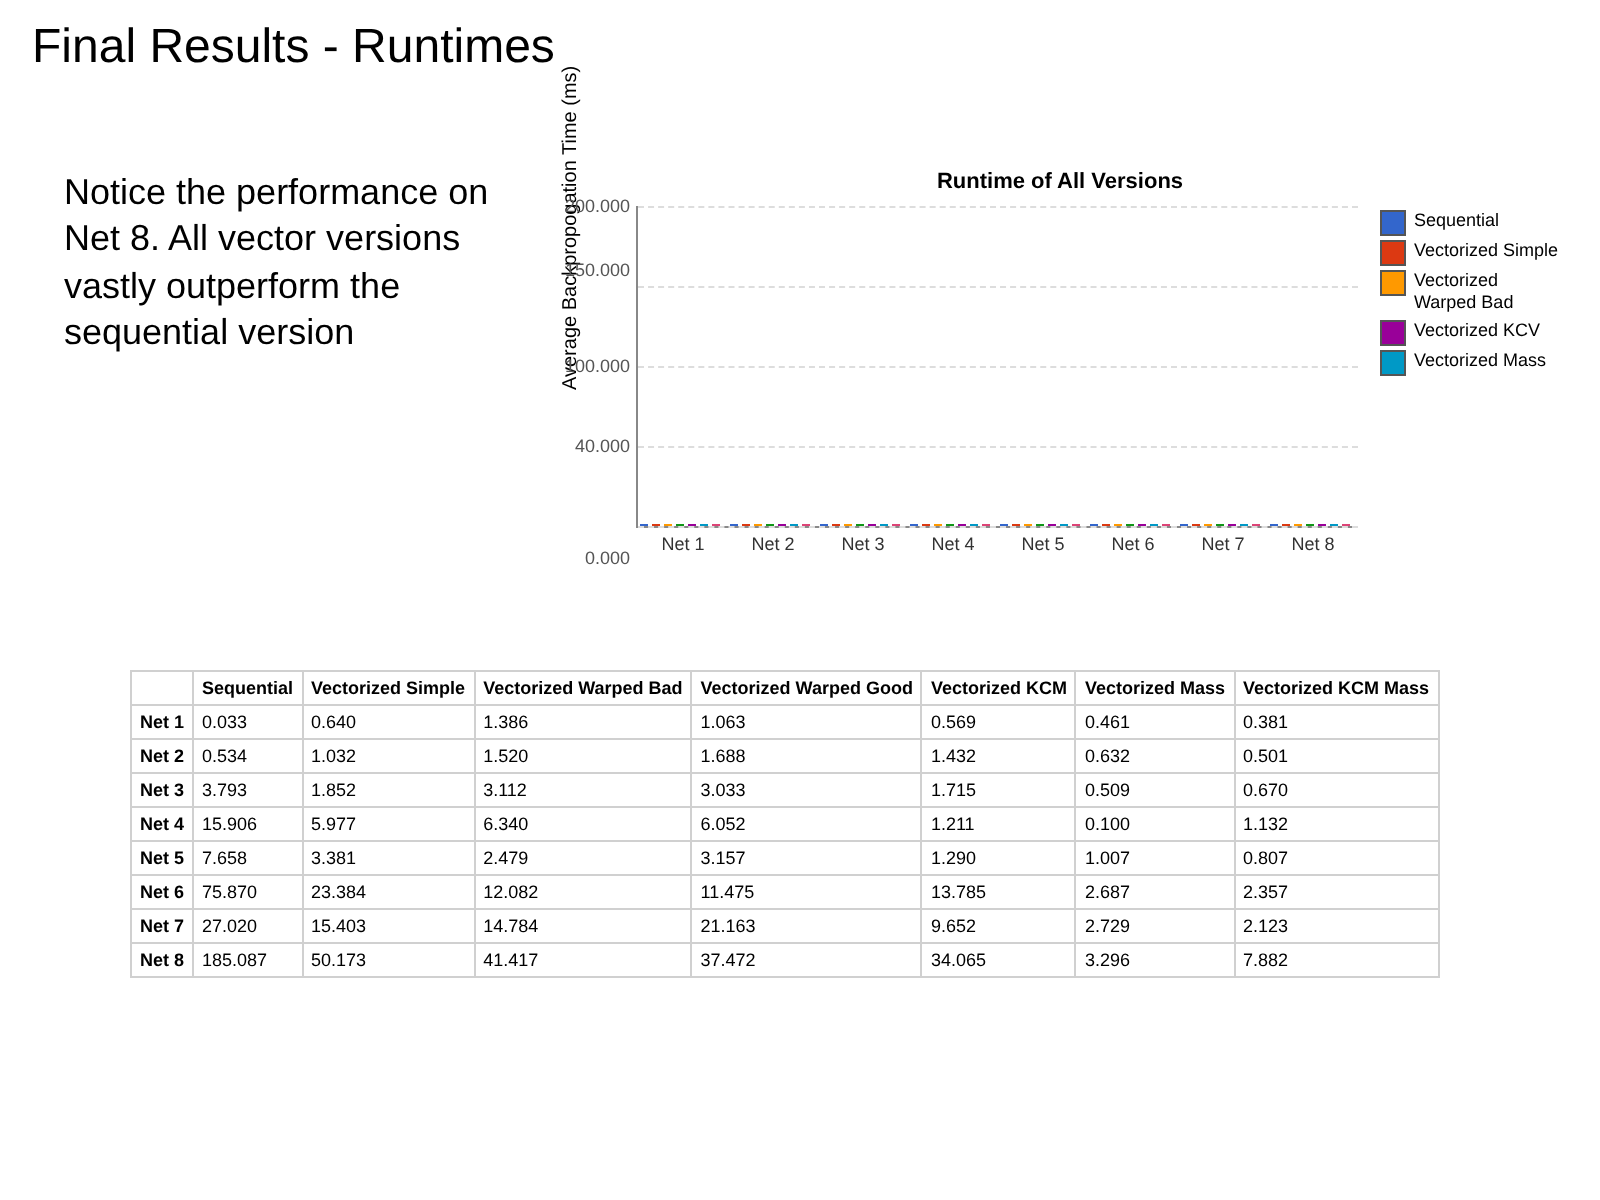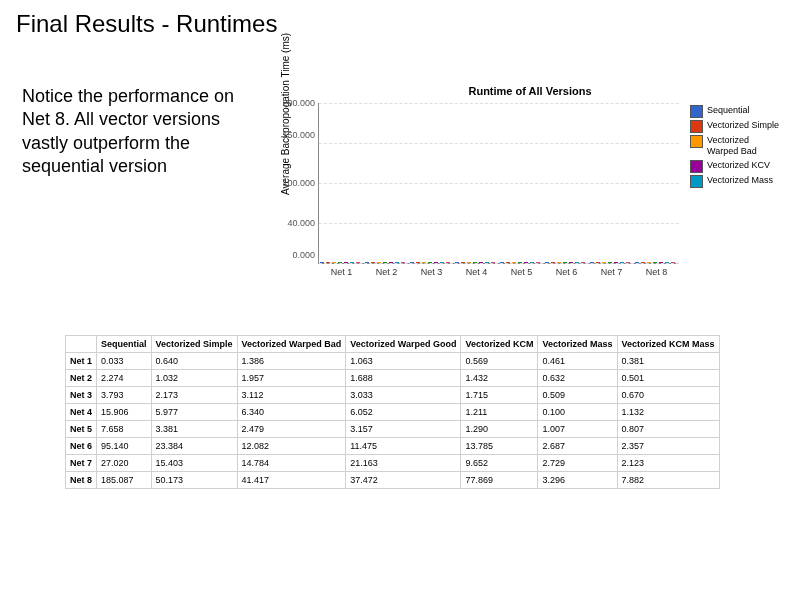--- a/index.html
+++ b/index.html
@@ -1,18 +1,18 @@
 <!DOCTYPE html>
 <html><head>
 <meta charset="utf-8">
 <style>
   html,body{margin:0;padding:0;background:#fff;color:#000;font-family:Arial,Helvetica,sans-serif;}
   #slide{width:800px;height:600px;position:relative;box-sizing:border-box;}
   #title{position:absolute;left:16px;top:10px;font-size:24px;font-weight:400;}
-  #note{position:absolute;left:22px;top:85px;width:220px;font-size:18px;line-height:1.3;}
+  #note{position:absolute;left:32px;top:85px;width:220px;font-size:18px;line-height:1.3;}
   
   #chart{position:absolute;left:280px;top:85px;width:500px;height:220px;}
   #chart-title{position:absolute;left:50%;top:0;transform:translateX(-50%);font-size:11px;font-weight:bold;}
   #ylabel{position:absolute;left:0;top:110px;transform:rotate(-90deg);transform-origin:left top;font-size:10px;white-space:nowrap;}
   #plot{position:absolute;left:38px;top:18px;width:360px;height:160px;border-left:1px solid #888;border-bottom:1px solid #888;}
   .gl{position:absolute;left:0;width:100%;border-top:1px dashed #ddd;font-size:0;}
   .tickY{position:absolute;left:-50px;width:46px;text-align:right;font-size:9px;color:#555;transform:translateY(-50%);}
   .group{position:absolute;bottom:0;width:44px;}
   .bar{position:absolute;bottom:0;width:4px;}
   .catlab{position:absolute;top:100%;left:50%;transform:translateX(-50%);font-size:9px;color:#333;white-space:nowrap;margin-top:4px;}
@@ -35,21 +35,21 @@
 
 <div id="slide">
   <div id="title">Final Results - Runtimes</div>
   <div id="note">Notice the performance on Net 8.  All vector versions vastly outperform the sequential version</div>
 
   <div id="chart">
     <div id="chart-title">Runtime of All Versions</div>
     <div id="ylabel">Average Backpropogation Time (ms)</div>
     <div id="plot">
         <div class="gl" style="top: 160px;"></div>
-        <div class="tickY" style="top: 152px;">0.000</div>
+        <div class="tickY" style="top: 176px;">0.000</div>
         <div class="gl" style="top: 120px;"></div>
         <div class="tickY" style="top: 120px;">40.000</div>
         <div class="gl" style="top: 80px;"></div>
         <div class="tickY" style="top: 80px;">100.000</div>
         <div class="gl" style="top: 40px;"></div>
         <div class="tickY" style="top: 32px;">150.000</div>
         <div class="gl" style="top: 0px;"></div>
         <div class="tickY" style="top: 0px;">200.000</div>
         <div class="group" style="left: 0.5px; height: 100%;">
           <div class="bar c0" style="height: 1px; left: 0px;"></div>
@@ -175,32 +175,32 @@
           <td>0.033</td>
           <td>0.640</td>
           <td>1.386</td>
           <td>1.063</td>
           <td>0.569</td>
           <td>0.461</td>
           <td>0.381</td>
         </tr>
         <tr>
           <td>Net 2</td>
-          <td>2.274</td>
+          <td>0.534</td>
           <td>1.032</td>
-          <td>1.957</td>
+          <td>1.520</td>
           <td>1.688</td>
           <td>1.432</td>
           <td>0.632</td>
           <td>0.501</td>
         </tr>
         <tr>
           <td>Net 3</td>
           <td>3.793</td>
-          <td>2.173</td>
+          <td>1.852</td>
           <td>3.112</td>
           <td>3.033</td>
           <td>1.715</td>
           <td>0.509</td>
           <td>0.670</td>
         </tr>
         <tr>
           <td>Net 4</td>
           <td>15.906</td>
           <td>5.977</td>
@@ -215,21 +215,21 @@
           <td>7.658</td>
           <td>3.381</td>
           <td>2.479</td>
           <td>3.157</td>
           <td>1.290</td>
           <td>1.007</td>
           <td>0.807</td>
         </tr>
         <tr>
           <td>Net 6</td>
-          <td>95.140</td>
+          <td>75.870</td>
           <td>23.384</td>
           <td>12.082</td>
           <td>11.475</td>
           <td>13.785</td>
           <td>2.687</td>
           <td>2.357</td>
         </tr>
         <tr>
           <td>Net 7</td>
           <td>27.020</td>
@@ -239,19 +239,19 @@
           <td>9.652</td>
           <td>2.729</td>
           <td>2.123</td>
         </tr>
         <tr>
           <td>Net 8</td>
           <td>185.087</td>
           <td>50.173</td>
           <td>41.417</td>
           <td>37.472</td>
-          <td>77.869</td>
+          <td>34.065</td>
           <td>3.296</td>
           <td>7.882</td>
         </tr>
       </tbody>
   </table>
 </div>
 
 </body></html>

